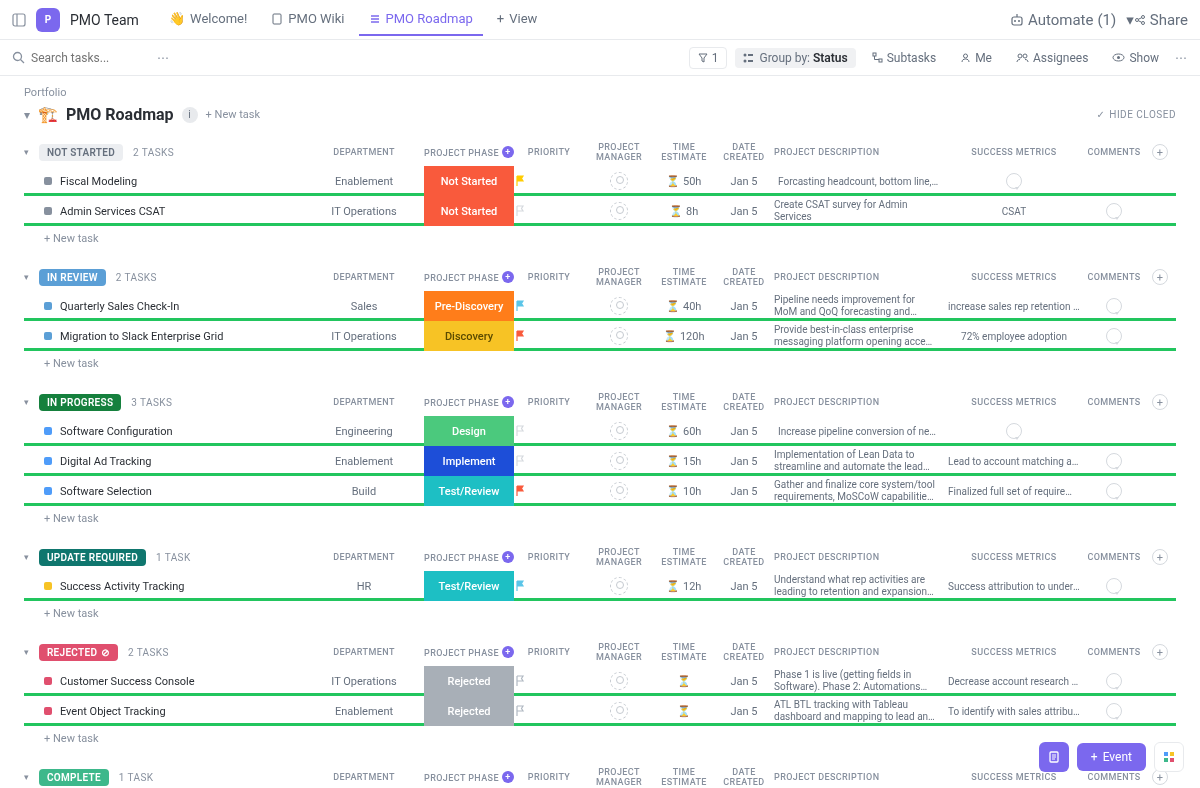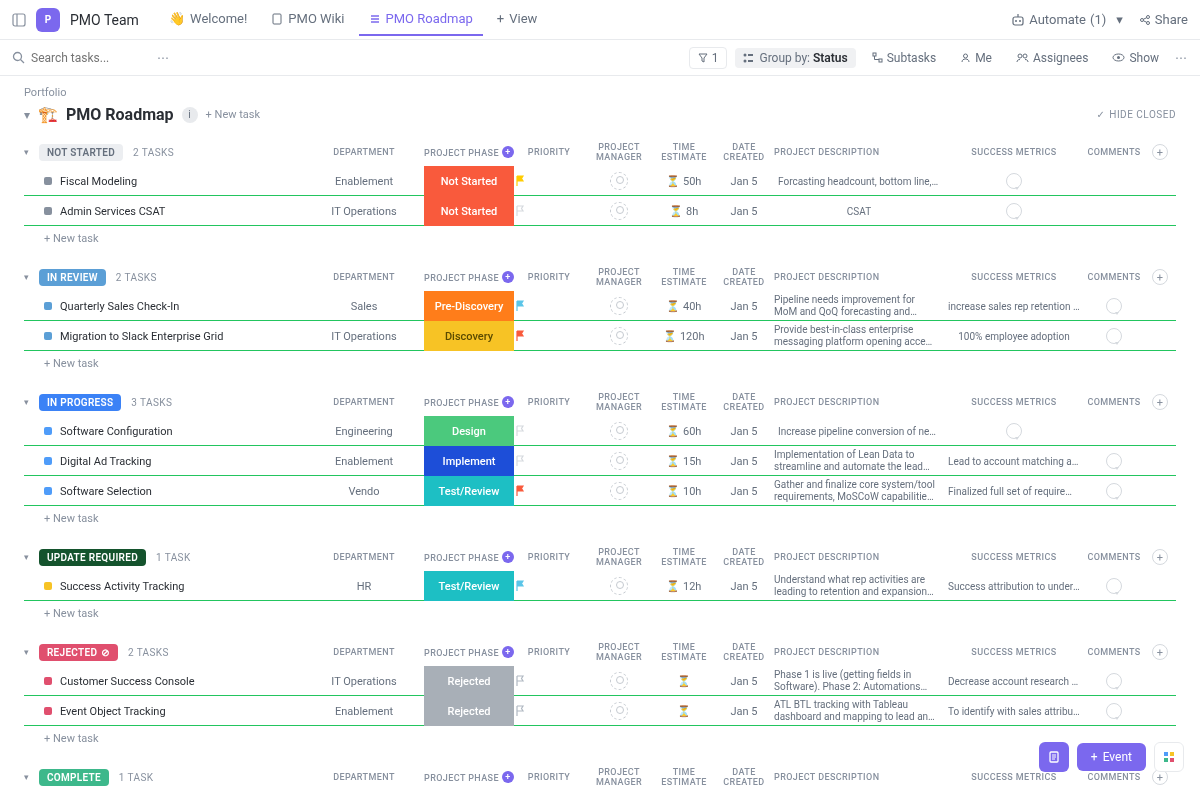--- a/index.html
+++ b/index.html
@@ -3,21 +3,21 @@
 <meta charset="utf-8">
 <style>
 *{margin:0;padding:0;box-sizing:border-box;font-family:-apple-system,BlinkMacSystemFont,"Segoe UI",Roboto,sans-serif}
 body{background:#fff;color:#2a2e34;font-size:12px;overflow-x:hidden}
 .top-bar{display:flex;align-items:center;padding:6px 12px;border-bottom:1px solid #e8eaed;height:40px}
 .workspace-icon{width:24px;height:24px;background:#7b68ee;border-radius:6px;margin-right:10px;display:flex;align-items:center;justify-content:center;color:#fff;font-weight:700;font-size:10px}
 .team-name{font-weight:400;font-size:14px;margin-right:20px}
 .tabs{display:flex;gap:4px;align-items:center}
 .tab{display:flex;align-items:center;gap:5px;padding:8px 10px;cursor:pointer;color:#656f7d;font-size:13px;border-bottom:2px solid transparent}
 .tab.active{color:#7b68ee;border-bottom:2px solid #7b68ee}
-.top-right{margin-left:auto;display:flex;align-items:center;gap:16px;font-size:13px;color:#656f7d}
+.top-right{margin-left:auto;display:flex;align-items:center;gap:0;font-size:15px;color:#656f7d}
 .automate{display:flex;align-items:center;gap:4px;cursor:pointer}
 .share-btn{display:flex;align-items:center;gap:4px;cursor:pointer}
 .toolbar{display:flex;align-items:center;padding:6px 12px;border-bottom:1px solid #e8eaed;height:36px}
 .search-wrap{display:flex;align-items:center;gap:6px;color:#87909e}
 .search-input{border:none;outline:none;font-size:12px;width:120px}
 .tb-right{margin-left:auto;display:flex;align-items:center;gap:8px;font-size:12px;color:#656f7d}
 .pill{display:flex;align-items:center;gap:4px;padding:3px 8px;border-radius:4px;cursor:pointer}
 .pill.bordered{border:1px solid #e8eaed}
 .group-by{background:#f0f1f3;border-radius:4px;padding:3px 8px}
 .group-by b{font-weight:600;color:#2a2e34}
@@ -32,21 +32,21 @@
 .group{margin:0 24px 18px}
 .group-header{display:grid;grid-template-columns:280px 120px 90px 70px 70px 60px 60px 170px 140px 60px 24px;gap:0;align-items:center;padding:4px 0;font-size:9px;letter-spacing:0.4px;color:#87909e;text-transform:uppercase}
 .status-chip{display:inline-flex;align-items:center;gap:4px;padding:3px 8px;border-radius:4px;font-size:10px;font-weight:600;text-transform:uppercase;letter-spacing:0.3px}
 .status-wrap{display:flex;align-items:center;gap:10px}
 .task-count{font-size:10px;color:#87909e;text-transform:uppercase}
 .col-h{text-align:center;font-weight:500}
 .col-h.left{text-align:left}
 .phase-h{display:flex;align-items:flex-end;justify-content:center;gap:3px}
 .phase-plus{width:12px;height:12px;background:#7b68ee;border-radius:50%;color:#fff;display:flex;align-items:center;justify-content:center;font-size:9px}
 .add-col{width:16px;height:16px;border-radius:50%;border:1px solid #d5d9de;display:flex;align-items:center;justify-content:center;cursor:pointer;color:#87909e;font-size:11px;margin-left:auto}
-.task-row{display:grid;grid-template-columns:280px 120px 90px 70px 70px 60px 60px 170px 140px 60px 24px;align-items:center;height:30px;border-bottom:1px solid #22c55e;font-size:11px;position:relative}
+.task-row{display:grid;grid-template-columns:280px 120px 90px 70px 70px 60px 60px 170px 140px 60px 24px;align-items:center;height:30px;border-bottom:3px solid #22c55e;font-size:11px;position:relative}
 .task-row:first-of-type{border-top:1px solid #f4f5f6}
 .task-name-cell{display:flex;align-items:center;gap:8px;padding-left:20px}
 .status-dot{width:8px;height:8px;border-radius:2px;flex-shrink:0}
 .task-name{color:#2a2e34;cursor:pointer}
 .cell{text-align:center;color:#656f7d;font-size:11px}
 .phase-cell{height:30px;display:flex;align-items:center;justify-content:center;color:#fff;font-size:11px;font-weight:500}
 .avatar-ph{width:18px;height:18px;border:1px dashed #c5cad0;border-radius:50%;margin:0 auto;position:relative}
 .avatar-ph::after{content:"";position:absolute;width:6px;height:6px;border:1px solid #c5cad0;border-radius:50%;top:3px;left:5px}
 .hourglass{color:#c5cad0;font-size:11px}
 .desc{text-align:left;font-size:10px;color:#656f7d;line-height:1.25;overflow:hidden;text-overflow:ellipsis;display:-webkit-box;-webkit-line-clamp:2;-webkit-box-orient:vertical;padding-right:8px}
@@ -245,20 +245,21 @@
       <div class="cell">
           <svg width="12" height="12" viewBox="0 0 12 12">
             <path d="M3 1v10M3 1h6l-1.5 2.5L9 6H3" fill="none" stroke="#d5d9de" stroke-width="1.2"></path>
           </svg>
         </div>
       <div class="cell">
           <div class="avatar-ph"></div>
         </div>
       <div class="cell"><span class="hourglass">⏳</span> 8h</div>
       <div class="cell">Jan 5</div>
+      <div class="desc">Create CSAT survey for Admin Services</div>
       <div class="metrics">CSAT</div>
       <div class="cell">
           <div class="comment-icon"></div>
         </div>
       <div></div>
     </div>
       <div class="new-task-row">+ New task</div>
     </div>
     <div class="group">
       <div class="group-header">
@@ -313,33 +314,33 @@
           <svg width="12" height="12" viewBox="0 0 12 12">
             <path d="M3 1v10M3 1h6l-1.5 2.5L9 6H3" fill="#f95a3c" stroke="#f95a3c" stroke-width="1.2"></path>
           </svg>
         </div>
       <div class="cell">
           <div class="avatar-ph"></div>
         </div>
       <div class="cell"><span class="hourglass">⏳</span> 120h</div>
       <div class="cell">Jan 5</div>
       <div class="desc">Provide best-in-class enterprise messaging platform opening access to a controlled a multi-instance env...</div>
-      <div class="metrics">100% employee adoption</div>
+      <div class="metrics">72% employee adoption</div>
       <div class="cell">
           <div class="comment-icon"></div>
         </div>
       <div></div>
     </div>
       <div class="new-task-row">+ New task</div>
     </div>
     <div class="group">
       <div class="group-header">
     <div class="status-wrap">
       <span style="color:#87909e;cursor:pointer">▾</span>
-      <span class="status-chip" style="background:#3b82f6;color:#fff">IN PROGRESS</span>
+      <span class="status-chip" style="background:#15803d;color:#fff">IN PROGRESS</span>
       <span class="task-count">3 TASKS</span>
     </div>
     <div class="col-h">DEPARTMENT</div>
     <div class="col-h phase-h">PROJECT PHASE<span class="phase-plus">+</span></div>
     <div class="col-h">PRIORITY</div>
     <div class="col-h">PROJECT MANAGER</div>
     <div class="col-h">TIME ESTIMATE</div>
     <div class="col-h">DATE CREATED</div>
     <div class="col-h left">PROJECT DESCRIPTION</div>
     <div class="col-h">SUCCESS METRICS</div>
@@ -391,21 +392,21 @@
       <div class="cell">
           <div class="comment-icon"></div>
         </div>
       <div></div>
     </div>
       <div class="task-row">
       <div class="task-name-cell">
         <span class="status-dot" style="background:#4f9cf9"></span>
         <span class="task-name">Software Selection</span>
       </div>
-      <div class="cell">Vendo</div>
+      <div class="cell">Build</div>
       <div class="phase-cell" style="background:#1dbfc4;">Test/Review</div>
       <div class="cell">
           <svg width="12" height="12" viewBox="0 0 12 12">
             <path d="M3 1v10M3 1h6l-1.5 2.5L9 6H3" fill="#f95a3c" stroke="#f95a3c" stroke-width="1.2"></path>
           </svg>
         </div>
       <div class="cell">
           <div class="avatar-ph"></div>
         </div>
       <div class="cell"><span class="hourglass">⏳</span> 10h</div>
@@ -416,21 +417,21 @@
           <div class="comment-icon"></div>
         </div>
       <div></div>
     </div>
       <div class="new-task-row">+ New task</div>
     </div>
     <div class="group">
       <div class="group-header">
     <div class="status-wrap">
       <span style="color:#87909e;cursor:pointer">▾</span>
-      <span class="status-chip" style="background:#14532d;color:#fff">UPDATE REQUIRED</span>
+      <span class="status-chip" style="background:#0f766e;color:#fff">UPDATE REQUIRED</span>
       <span class="task-count">1 TASK</span>
     </div>
     <div class="col-h">DEPARTMENT</div>
     <div class="col-h phase-h">PROJECT PHASE<span class="phase-plus">+</span></div>
     <div class="col-h">PRIORITY</div>
     <div class="col-h">PROJECT MANAGER</div>
     <div class="col-h">TIME ESTIMATE</div>
     <div class="col-h">DATE CREATED</div>
     <div class="col-h left">PROJECT DESCRIPTION</div>
     <div class="col-h">SUCCESS METRICS</div>

